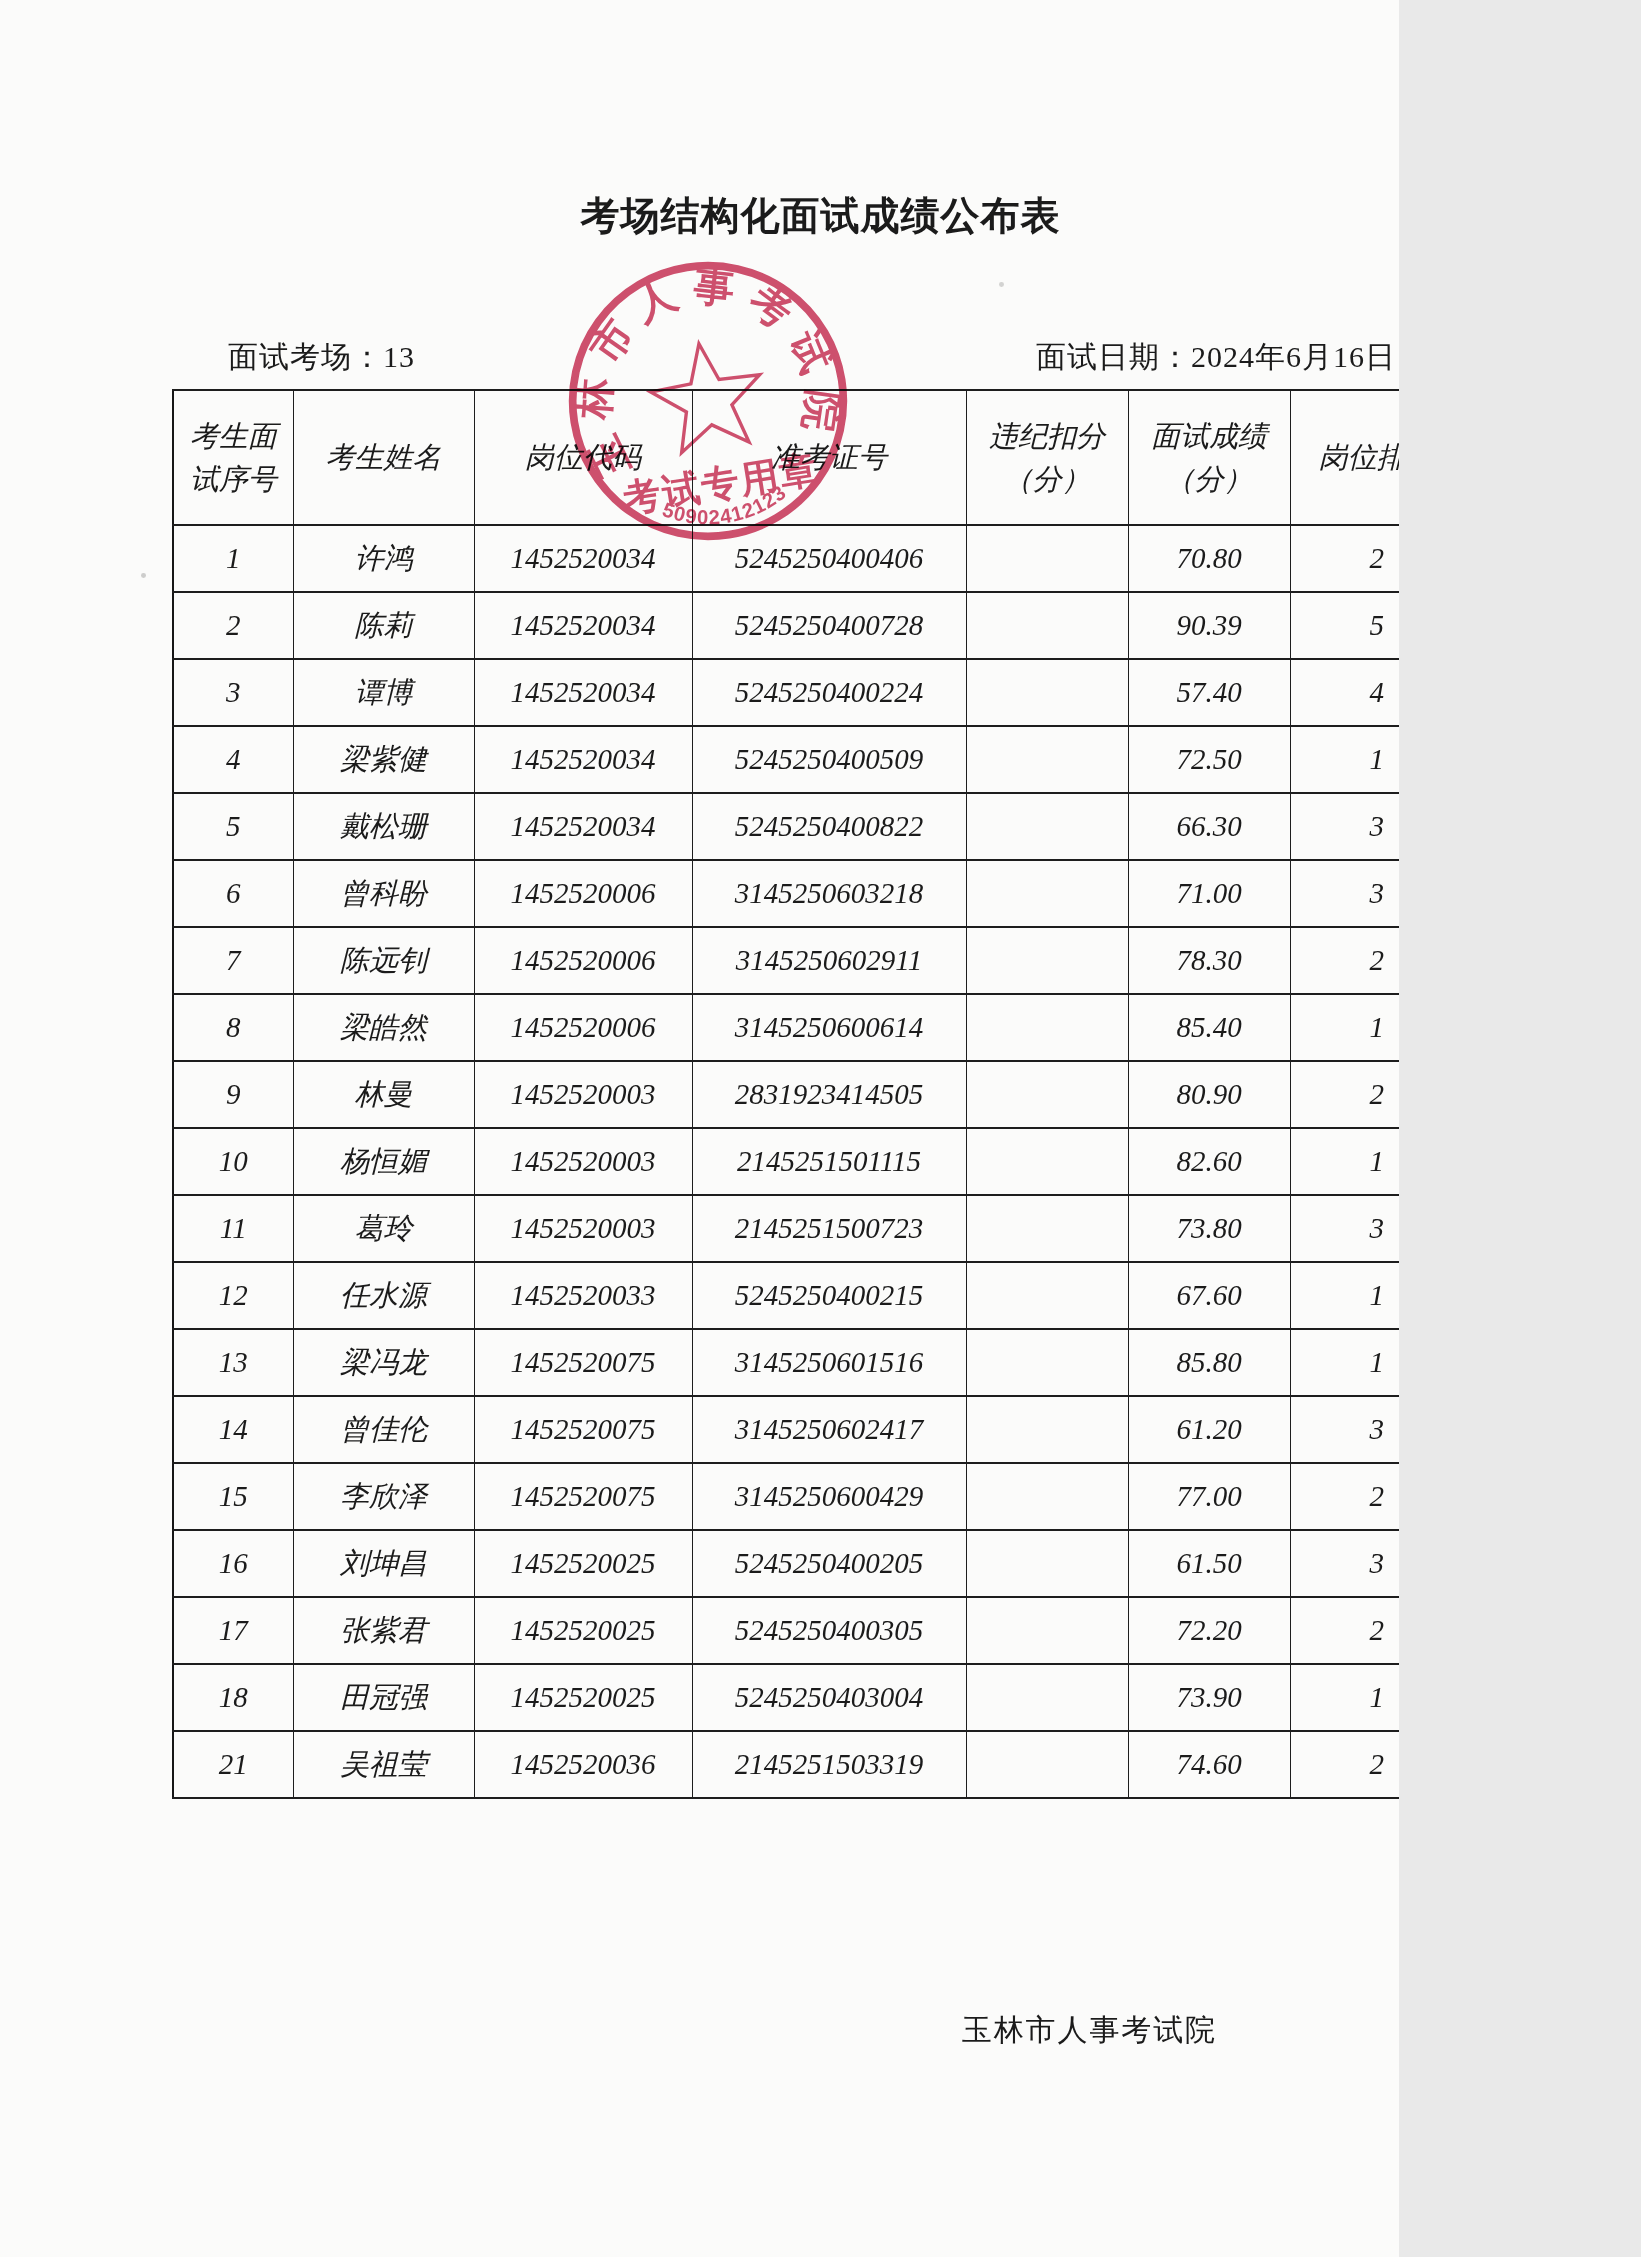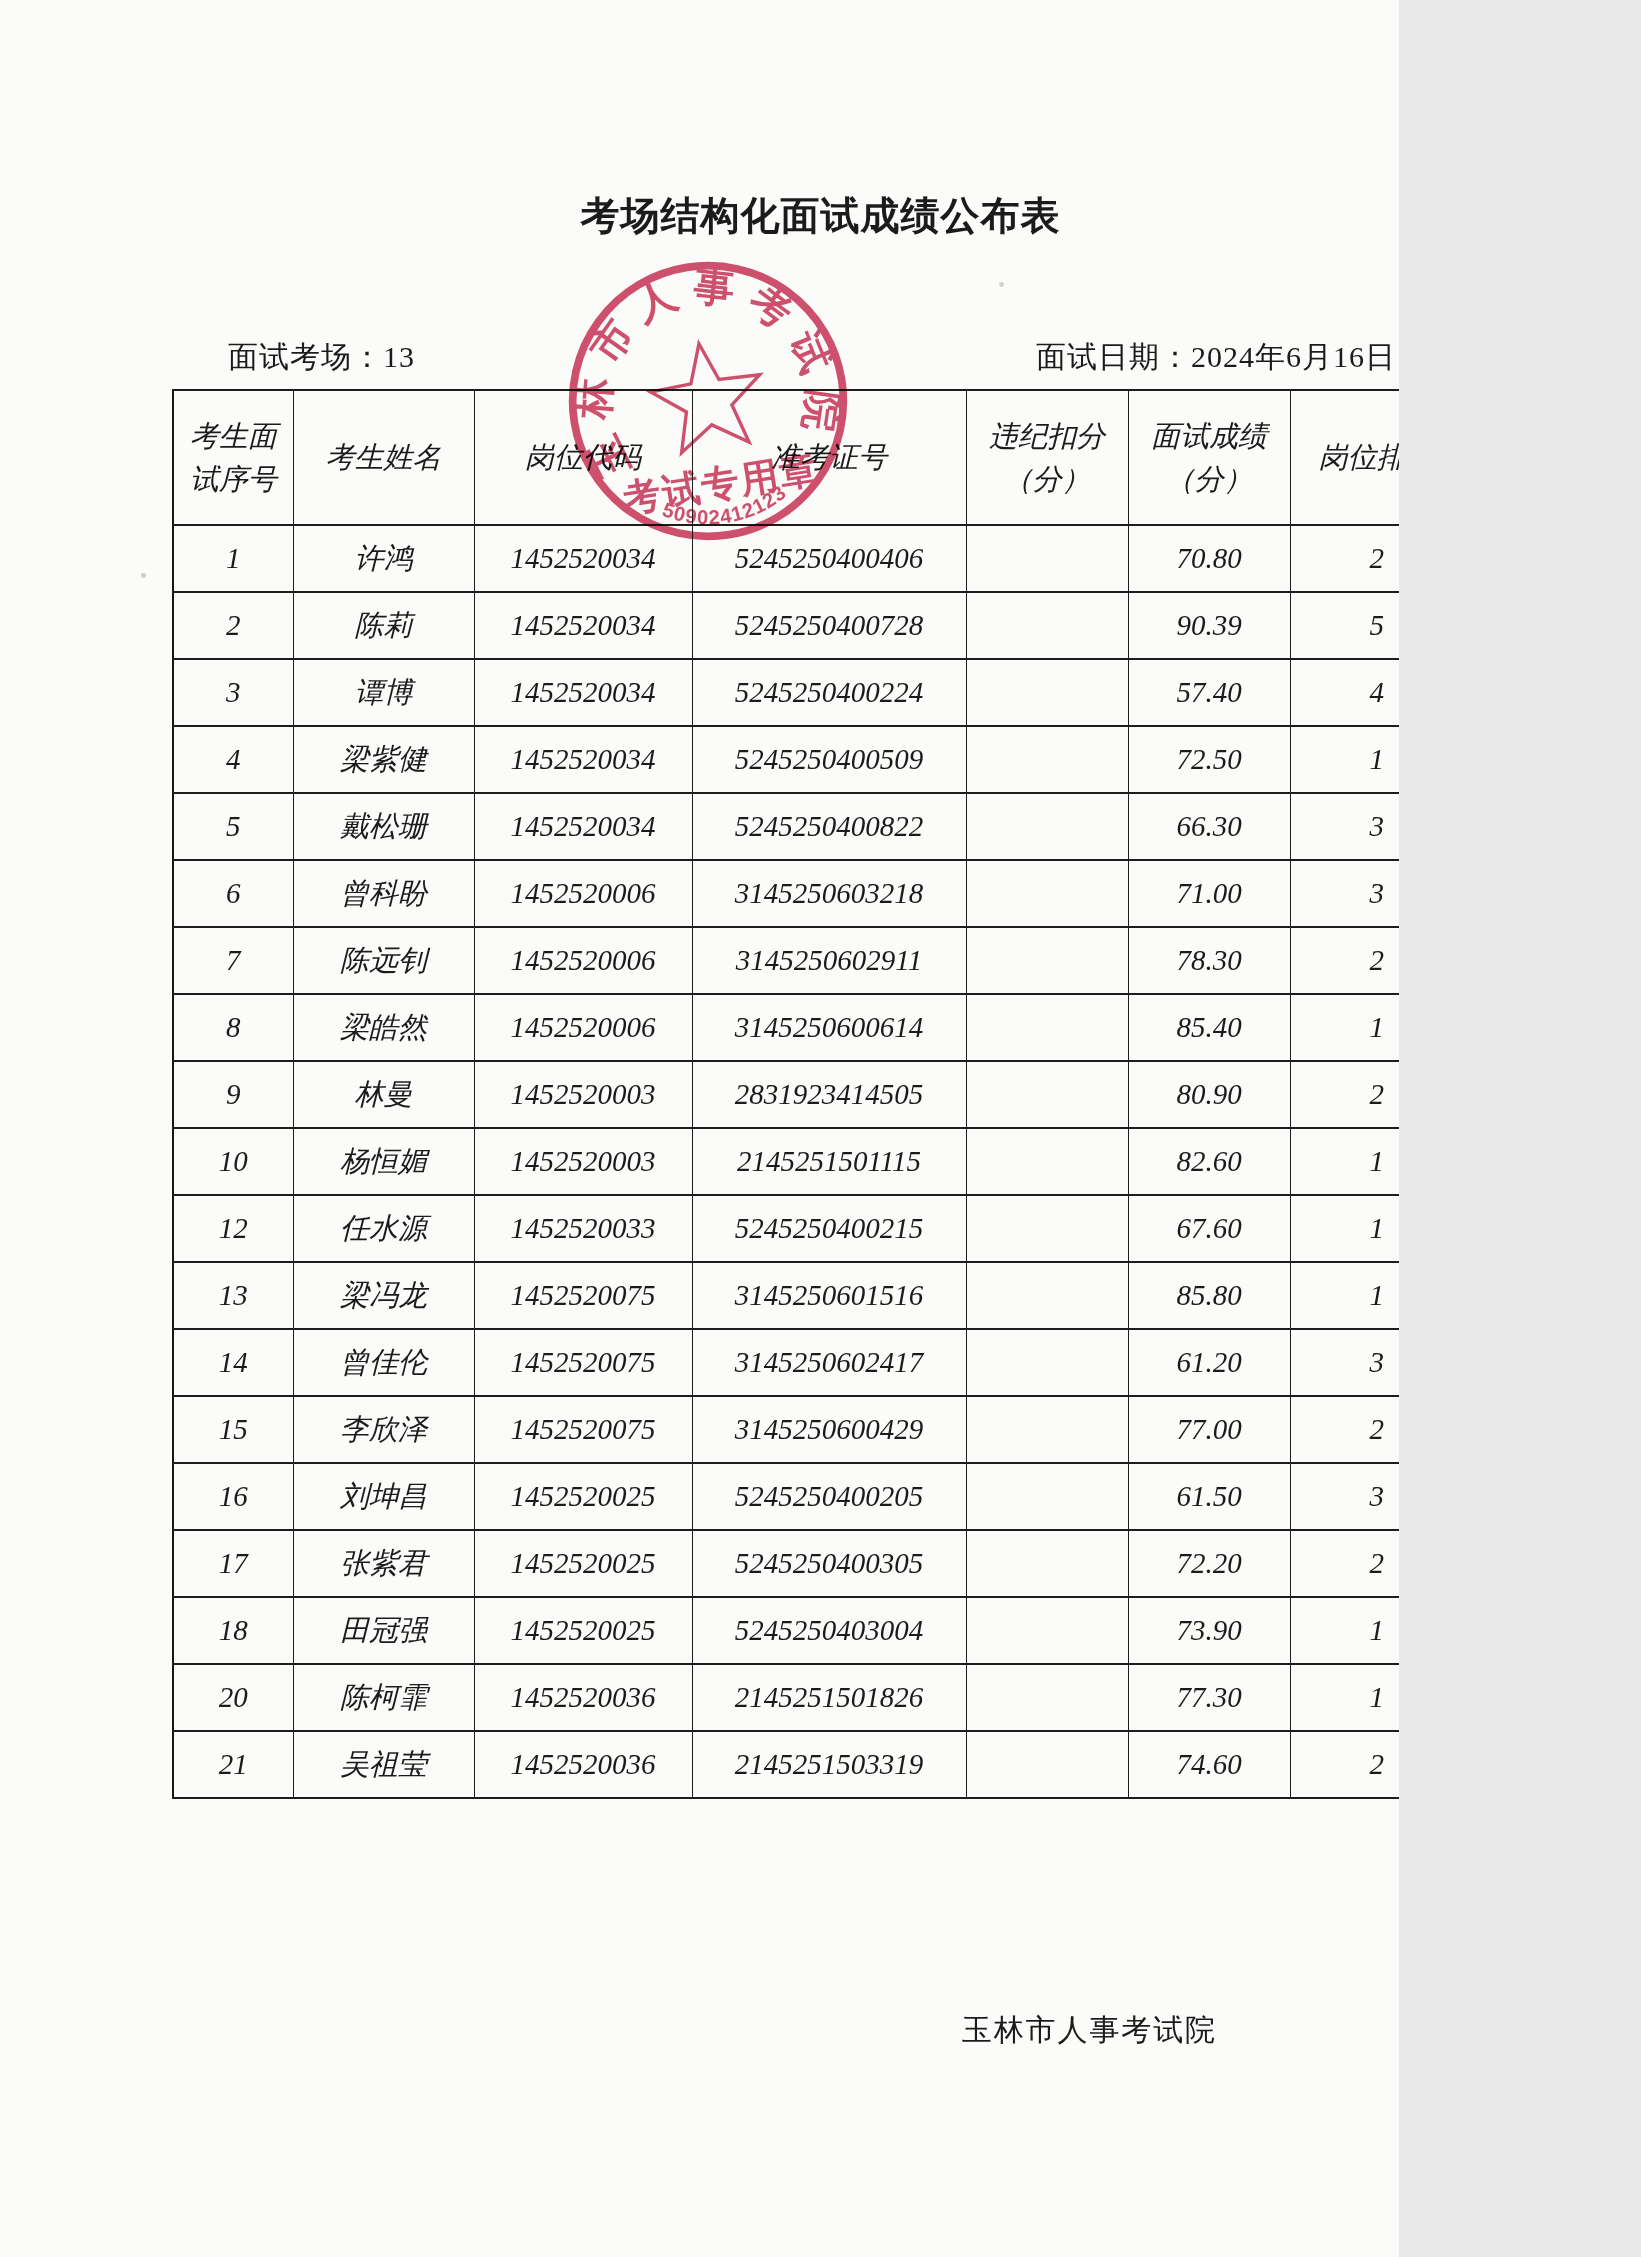--- a/index.html
+++ b/index.html
@@ -183,20 +183,29 @@
         <tr>
           <td>10</td>
           <td>杨恒媚</td>
           <td>1452520003</td>
           <td>2145251501115</td>
           <td></td>
           <td>82.60</td>
           <td>1</td>
         </tr>
         <tr>
+          <td>11</td>
+          <td>葛玲</td>
+          <td>1452520003</td>
+          <td>2145251500723</td>
+          <td></td>
+          <td>73.80</td>
+          <td>3</td>
+        </tr>
+        <tr>
           <td>12</td>
           <td>任水源</td>
           <td>1452520033</td>
           <td>5245250400215</td>
           <td></td>
           <td>67.60</td>
           <td>1</td>
         </tr>
         <tr>
           <td>13</td>
@@ -243,29 +252,20 @@
           <td>72.20</td>
           <td>2</td>
         </tr>
         <tr>
           <td>18</td>
           <td>田冠强</td>
           <td>1452520025</td>
           <td>5245250403004</td>
           <td></td>
           <td>73.90</td>
-          <td>1</td>
-        </tr>
-        <tr>
-          <td>20</td>
-          <td>陈柯霏</td>
-          <td>1452520036</td>
-          <td>2145251501826</td>
-          <td></td>
-          <td>77.30</td>
           <td>1</td>
         </tr>
         <tr>
           <td>21</td>
           <td>吴祖莹</td>
           <td>1452520036</td>
           <td>2145251503319</td>
           <td></td>
           <td>74.60</td>
           <td>2</td>

